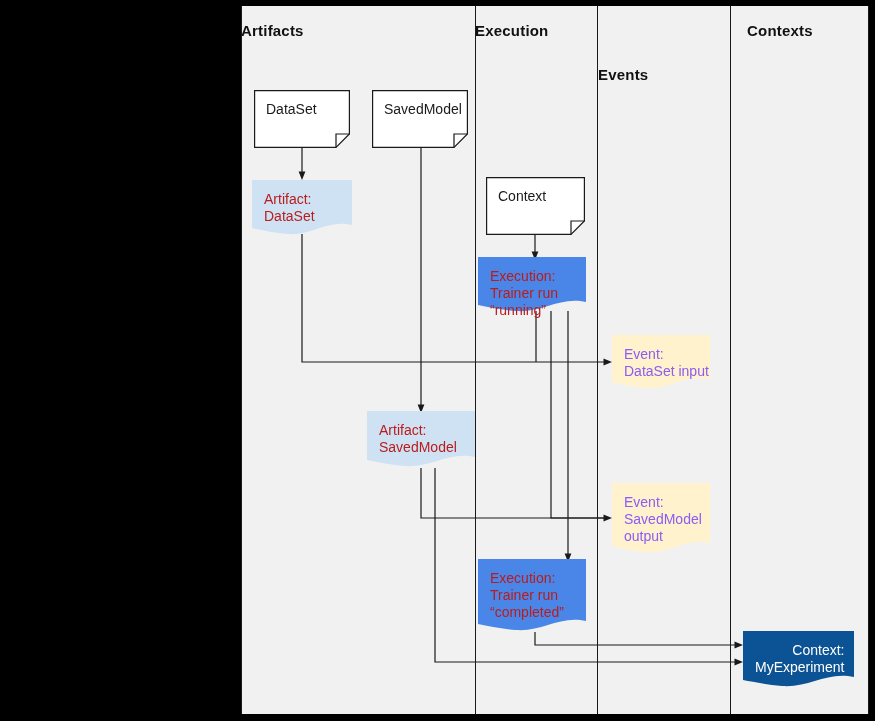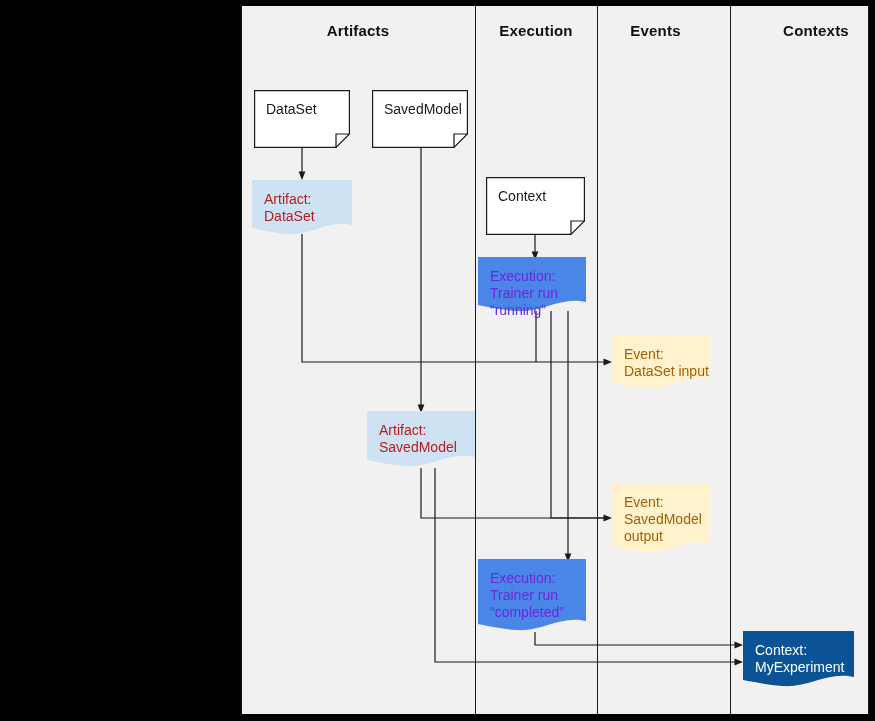--- a/index.html
+++ b/index.html
@@ -30,21 +30,21 @@
     position: absolute;
     top: 0;
     width: 1px;
     height: 708px;
     background: #1a1a1a;
   }
   
   .lane-header {
     position: absolute;
     top: 16px;
-    text-align: center;
+    text-align: left;
     font-size: 15px;
     font-weight: bold;
     color: #111111;
     letter-spacing: 0.2px;
     white-space: nowrap;
   }
 
   
   .node {
     position: absolute;
@@ -62,22 +62,22 @@
 
   
   .note-shape { }
   .note-shape svg { position: absolute; left: 0; top: 0; }
   .note-shape .label { color: #1a1a1a; }
 
   
   .doc-shape svg { position: absolute; left: 0; top: 0; }
 
   .doc-shape.light-blue .label { color: #b91c1c; }
-  .doc-shape.blue .label { color: #6d28d9; }
-  .doc-shape.yellow .label { color: #a16207; }
+  .doc-shape.blue .label { color: #b91c1c; }
+  .doc-shape.yellow .label { color: #8b5cf6; }
   .doc-shape.darkblue .label { color: #ffffff; }
 
   
   .edge-layer {
     position: absolute;
     left: 0; top: 0;
     width: 628px;
     height: 708px;
     pointer-events: none;
   }
@@ -93,21 +93,21 @@
   <div id="plate">
 
     <div class="lane-divider" style="left:0px;"></div>
     <div class="lane-divider" style="left:234px;"></div>
     <div class="lane-divider" style="left:356px;"></div>
     <div class="lane-divider" style="left:489px;"></div>
     <div class="lane-divider" style="left:627px;"></div>
 
     <div class="lane-header" style="left:0px;   width:234px;">Artifacts</div>
     <div class="lane-header" style="left:234px; width:122px;">Execution</div>
-    <div class="lane-header" style="left:348px; width:133px;">Events</div>
+    <div class="lane-header" style="left:357px; width:133px;margin-top:44px;">Events</div>
     <div class="lane-header" style="left:506px; width:138px;">Contexts</div>
 
     <svg class="edge-layer" viewBox="0 0 628 708" width="628" height="708">
 
       <line x1="61" y1="142" x2="61" y2="167"></line>
       <polygon points="61,174 57.6,165.5 64.4,165.5"></polygon>
 
       <path d="M61,228 L61,356 L364,356"></path>
       <polygon points="371,356 362.5,352.6 362.5,359.4"></polygon>
 
@@ -202,21 +202,21 @@
 
     <div class="node doc-shape yellow" style="left:371px; top:477px; width:98px; height:72px;">
       <svg width="98" height="72" viewBox="0 0 98 72">
         <path d="M0,0 H98 V60 C74,54 58,71 34,69 C21,68 10,65 0,63 Z" fill="#fff2cc"></path>
       </svg>
       <span class="label">Event:
 SavedModel
 output</span>
     </div>
 
-    <div class="node doc-shape darkblue" style="left:502px; top:625px; width:111px; height:58px;">
+    <div class="node doc-shape darkblue" style="left:502px; top:625px; width:111px; height:58px;text-align:right;">
       <svg width="111" height="58" viewBox="0 0 111 58">
         <path d="M0,0 H111 V46 C84,40 66,57 39,55 C25,54 11,51 0,49 Z" fill="#0b5394"></path>
       </svg>
       <span class="label">Context:
 MyExperiment</span>
     </div>
 
   </div>
 </div>
 

